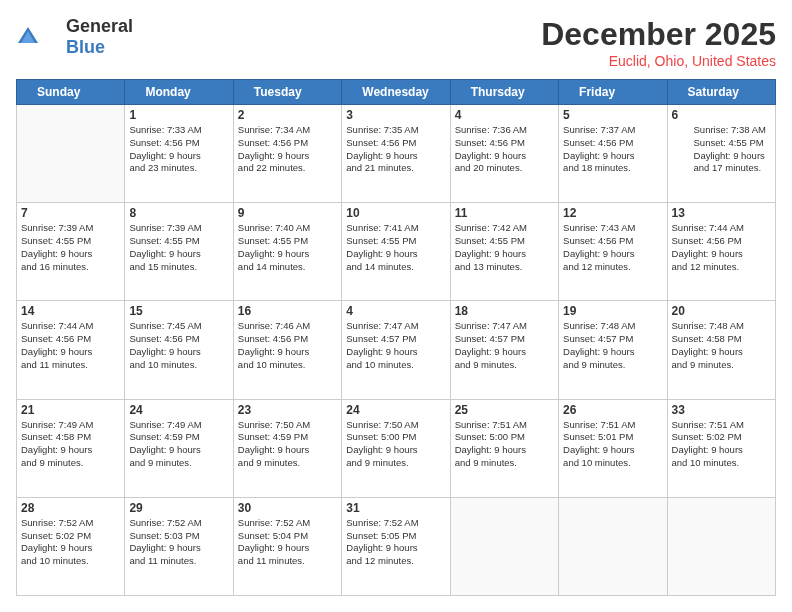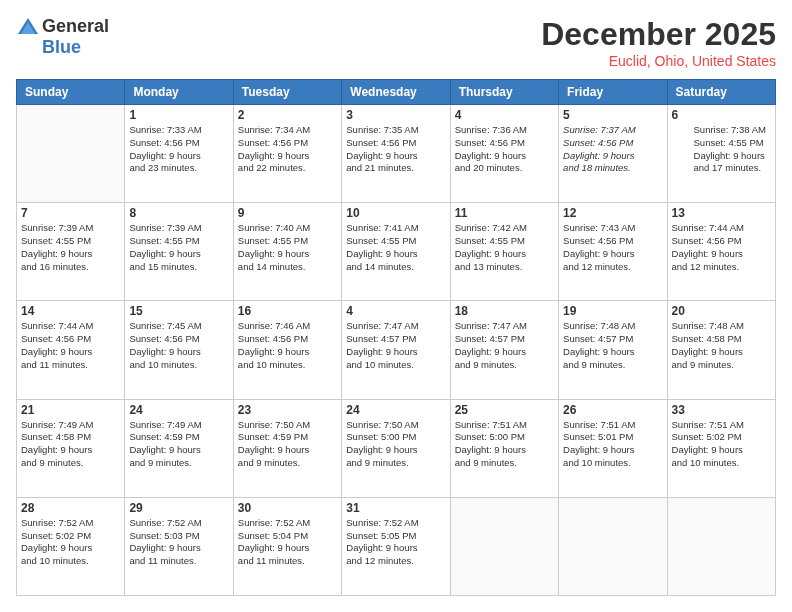--- a/index.html
+++ b/index.html
@@ -18,21 +18,22 @@
       flex-direction: column;
     }
     .header {
       display: flex;
       justify-content: space-between;
       align-items: flex-start;
       margin-bottom: 10px;
     }
     .logo {
       display: flex;
-      align-items: flex-start;
+      align-items: center;
+      gap: 24px;
     }
     .logo-text-general {
       font-size: 18px;
       font-weight: bold;
       color: #333;
     }
     .logo-text-blue {
       font-size: 18px;
       font-weight: bold;
       color: #3a7abf;
@@ -59,21 +60,21 @@
       border: 1px solid #ccc;
       border-collapse: collapse;
       width: 100%;
       table-layout: fixed;
     }
     .calendar th {
       background: #3a7abf;
       color: #fff;
       font-size: 12px;
       font-weight: bold;
-      padding: 5px 8px;
+      padding: 5px 20px;
       text-align: left;
       border: 1px solid #2d6099;
     }
     .calendar td {
       border: 1px solid #ccc;
       vertical-align: top;
       padding: 3px 4px;
       font-size: 10px;
       color: #333;
       height: 88px;
@@ -151,21 +152,21 @@
           </td>
           <td>
             <div class="day-number">4</div>
             <div class="day-info" style="white-space: pre-line;">Sunrise: 7:36 AM
 Sunset: 4:56 PM
 Daylight: 9 hours
 and 20 minutes.</div>
           </td>
           <td>
             <div class="day-number">5</div>
-            <div class="day-info" style="white-space: pre-line; font-style: italic;">Sunrise: 7:37 AM
+            <div class="day-info" style="white-space: pre-line;">Sunrise: 7:37 AM
 Sunset: 4:56 PM
 Daylight: 9 hours
 and 18 minutes.</div>
           </td>
           <td>
             <div class="day-number">6</div>
             <div class="day-info" style="white-space: pre-line; margin-left: 22px;">Sunrise: 7:38 AM
 Sunset: 4:55 PM
 Daylight: 9 hours
 and 17 minutes.</div>

